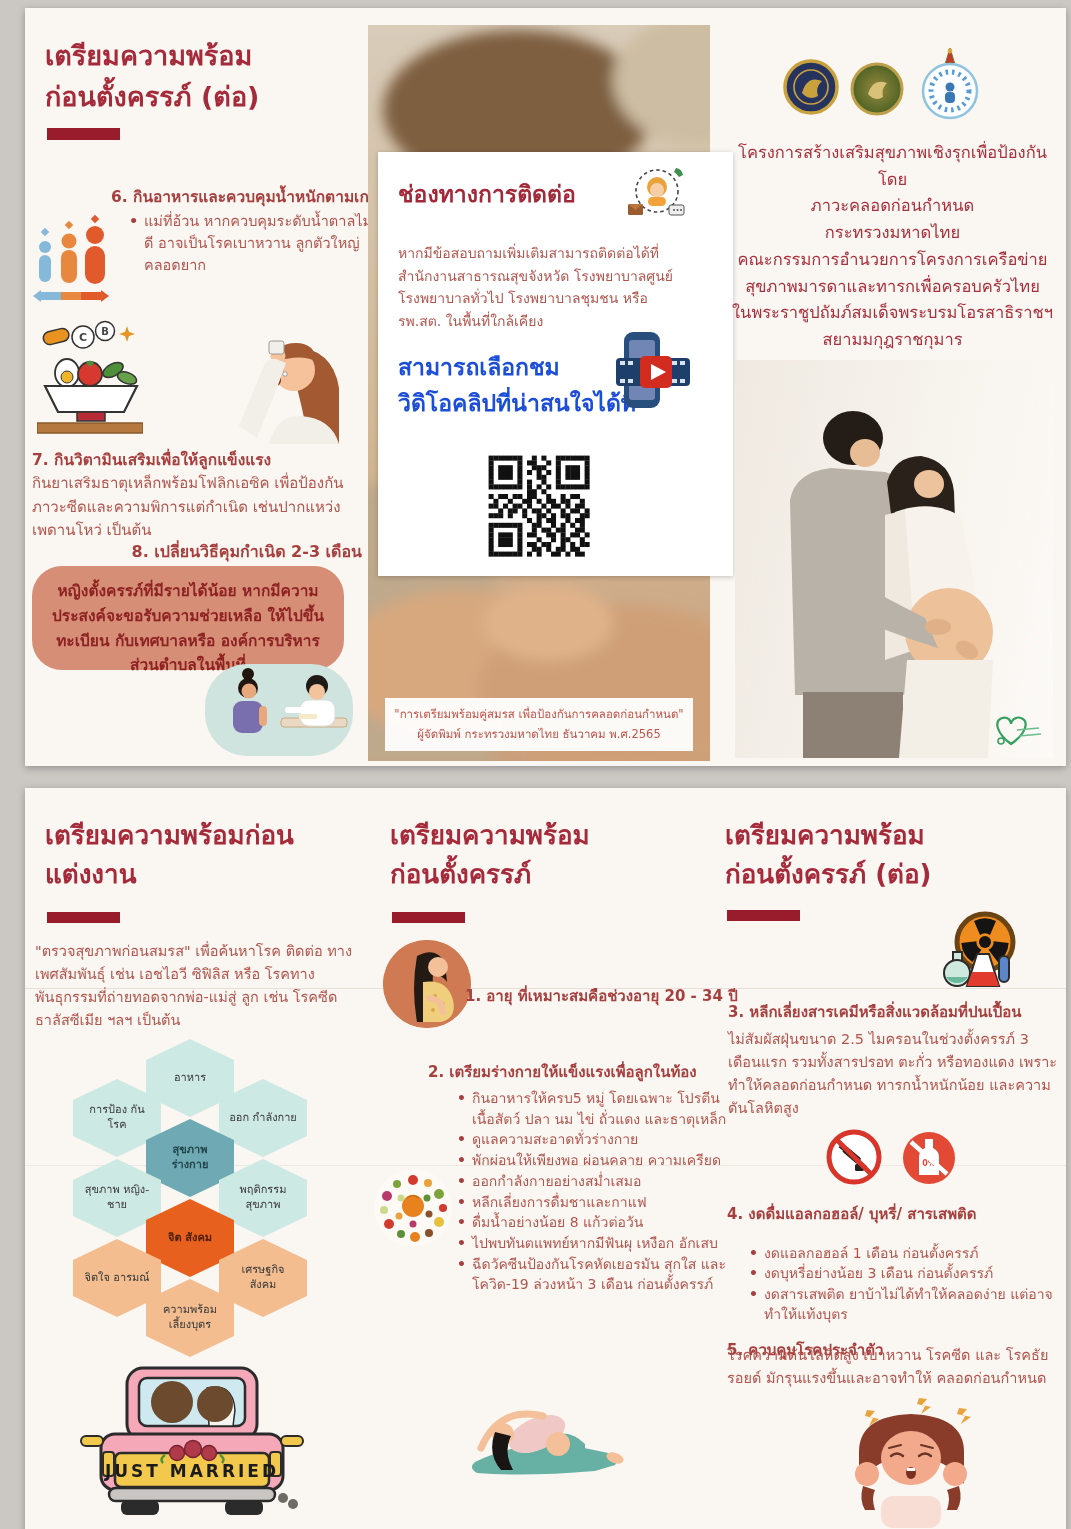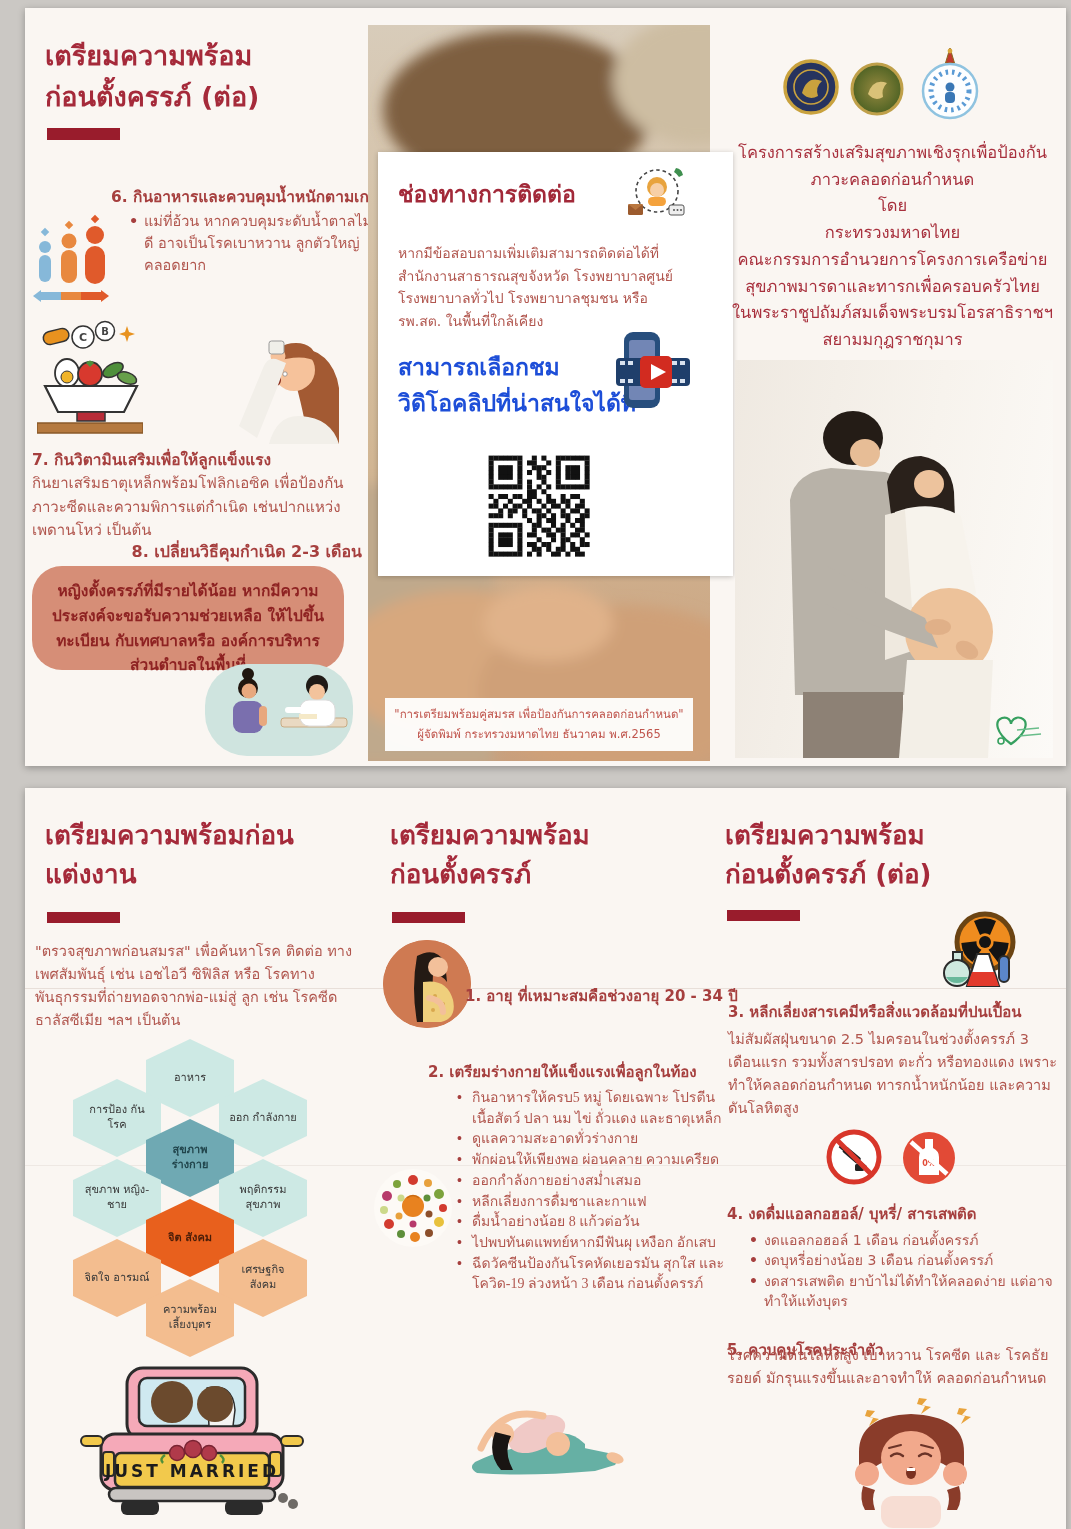--- a/index.html
+++ b/index.html
@@ -449,22 +449,22 @@
     <polygon points="32,2 36.5,17 27.5,17" fill="#c03a2e" stroke="#8a6a20" stroke-width="1"></polygon>
     <circle cx="32" cy="5" r="2.4" fill="#d9a73c"></circle>
     <circle cx="32" cy="45" r="27" fill="#fdfeff" stroke="#8fc3e0" stroke-width="2.5"></circle>
     <circle cx="32" cy="45" r="19" fill="none" stroke="#5b9bd5" stroke-width="5" stroke-dasharray="2.5 4"></circle>
     <circle cx="32" cy="41" r="4.5" fill="#3a77b5"></circle>
     <rect x="27" y="46" width="10" height="11" rx="4" fill="#3a77b5"></rect>
   </svg>
 
   <div class="abs program" style="left:695px;top:132px;width:345px;">
     <div>โครงการสร้างเสริมสุขภาพเชิงรุกเพื่อป้องกัน</div>
+    <div>โดย</div>
     <div>ภาวะคลอดก่อนกำหนด</div>
-    <div>โดย</div>
     <div>กระทรวงมหาดไทย</div>
     <div>คณะกรรมการอำนวยการโครงการเครือข่าย</div>
     <div>สุขภาพมารดาและทารกเพื่อครอบครัวไทย</div>
     <div>ในพระราชูปถัมภ์สมเด็จพระบรมโอรสาธิราชฯ</div>
     <div>สยามมกุฎราชกุมาร</div>
   </div>
 
   <div class="abs photo-couple" style="left:710px;top:352px;width:318px;height:398px;">
     <svg width="318" height="398" viewBox="0 0 318 398">
       <ellipse cx="118" cy="78" rx="30" ry="27" fill="#241c16"></ellipse>
@@ -581,21 +581,21 @@
         <circle cx="60" cy="64" r="2" fill="#d8a84e"></circle>
         <circle cx="50" cy="70" r="2" fill="#d8a84e"></circle>
       <path d="M46,58 q14,2 14,14" stroke="#f3c09a" stroke-width="6" fill="none" stroke-linecap="round"></path>
     </svg>
   </div>
 
   <div class="abs h" style="left:440px;top:196px;width:280px;font-size:15px;">1. อายุ ที่เหมาะสมคือช่วงอายุ 20 - 34 ปี</div>
 
   <div class="abs h" style="left:403px;top:272px;width:310px;font-size:15px;">2. เตรียมร่างกายให้แข็งแรงเพื่อลูกในท้อง</div>
 
-  <div class="abs" style="left:432px;top:300px;width:272px;font-size:14px;line-height:1.48;font-family:Liberation Serif, serif;">
+  <div class="abs" style="left:432px;top:300px;width:272px;font-size:14px;line-height:1.48;">
     <div class="b">กินอาหารให้ครบ5 หมู่ โดยเฉพาะ โปรตีน เนื้อสัตว์ ปลา นม ไข่ ถั่วแดง และธาตุเหล็ก</div>
     <div class="b">ดูแลความสะอาดทั่วร่างกาย</div>
     <div class="b">พักผ่อนให้เพียงพอ ผ่อนคลาย ความเครียด</div>
     <div class="b">ออกกำลังกายอย่างสม่ำเสมอ</div>
     <div class="b">หลีกเลี่ยงการดื่มชาและกาแฟ</div>
     <div class="b">ดื่มน้ำอย่างน้อย 8 แก้วต่อวัน</div>
     <div class="b">ไปพบทันตแพทย์หากมีฟันผุ เหงือก อักเสบ</div>
     <div class="b">ฉีดวัคซีนป้องกันโรคหัดเยอรมัน สุกใส และโควิด-19 ล่วงหน้า 3 เดือน ก่อนตั้งครรภ์</div>
   </div>
 
@@ -672,21 +672,21 @@
   </svg>
   <svg class="abs" style="left:876px;top:342px;" width="56" height="56" viewBox="0 0 56 56">
     <circle cx="28" cy="28" r="26" fill="#e24a36"></circle>
     <rect x="24" y="9" width="8" height="5" fill="#ffffff"></rect>
     <path d="M24,14 h8 v4 q6,3 6,9 v18 h-20 v-18 q0,-6 6,-9 Z" fill="#ffffff"></path>
     <text x="28" y="36" text-anchor="middle" font-size="8" font-weight="bold" fill="#e24a36">0%</text>
     <line x1="10" y1="12" x2="46" y2="44" stroke="#ffffff" stroke-width="4.5"></line>
   </svg>
 
   <div class="abs h" style="left:702px;top:414px;width:330px;font-size:15px;">4. งดดื่มแอลกอฮอล์/ บุหรี่/ สารเสพติด</div>
-  <div class="abs" style="left:724px;top:442px;width:305px;font-size:14px;line-height:1.45;">
+  <div class="abs" style="left:724px;top:455px;width:305px;font-size:14px;line-height:1.45;">
     <div class="b">งดแอลกอฮอล์ 1 เดือน ก่อนตั้งครรภ์</div>
     <div class="b">งดบุหรี่อย่างน้อย 3 เดือน ก่อนตั้งครรภ์</div>
     <div class="b">งดสารเสพติด ยาบ้าไม่ได้ทำให้คลอดง่าย แต่อาจทำให้แท้งบุตร</div>
   </div>
 
   <div class="abs h" style="left:702px;top:550px;width:330px;font-size:15px;">5. ควบคุมโรคประจำตัว</div>
   <div class="abs t sm" style="left:702px;top:556px;width:332px;">โรคความดันโลหิตสูง เบาหวาน โรคซีด และ โรคธัยรอยด์ มักรุนแรงขึ้นและอาจทำให้ คลอดก่อนกำหนด</div>
 
   <svg class="abs" style="left:802px;top:608px;" width="168" height="132" viewBox="0 0 168 132">
     <g fill="#e8a33c">

